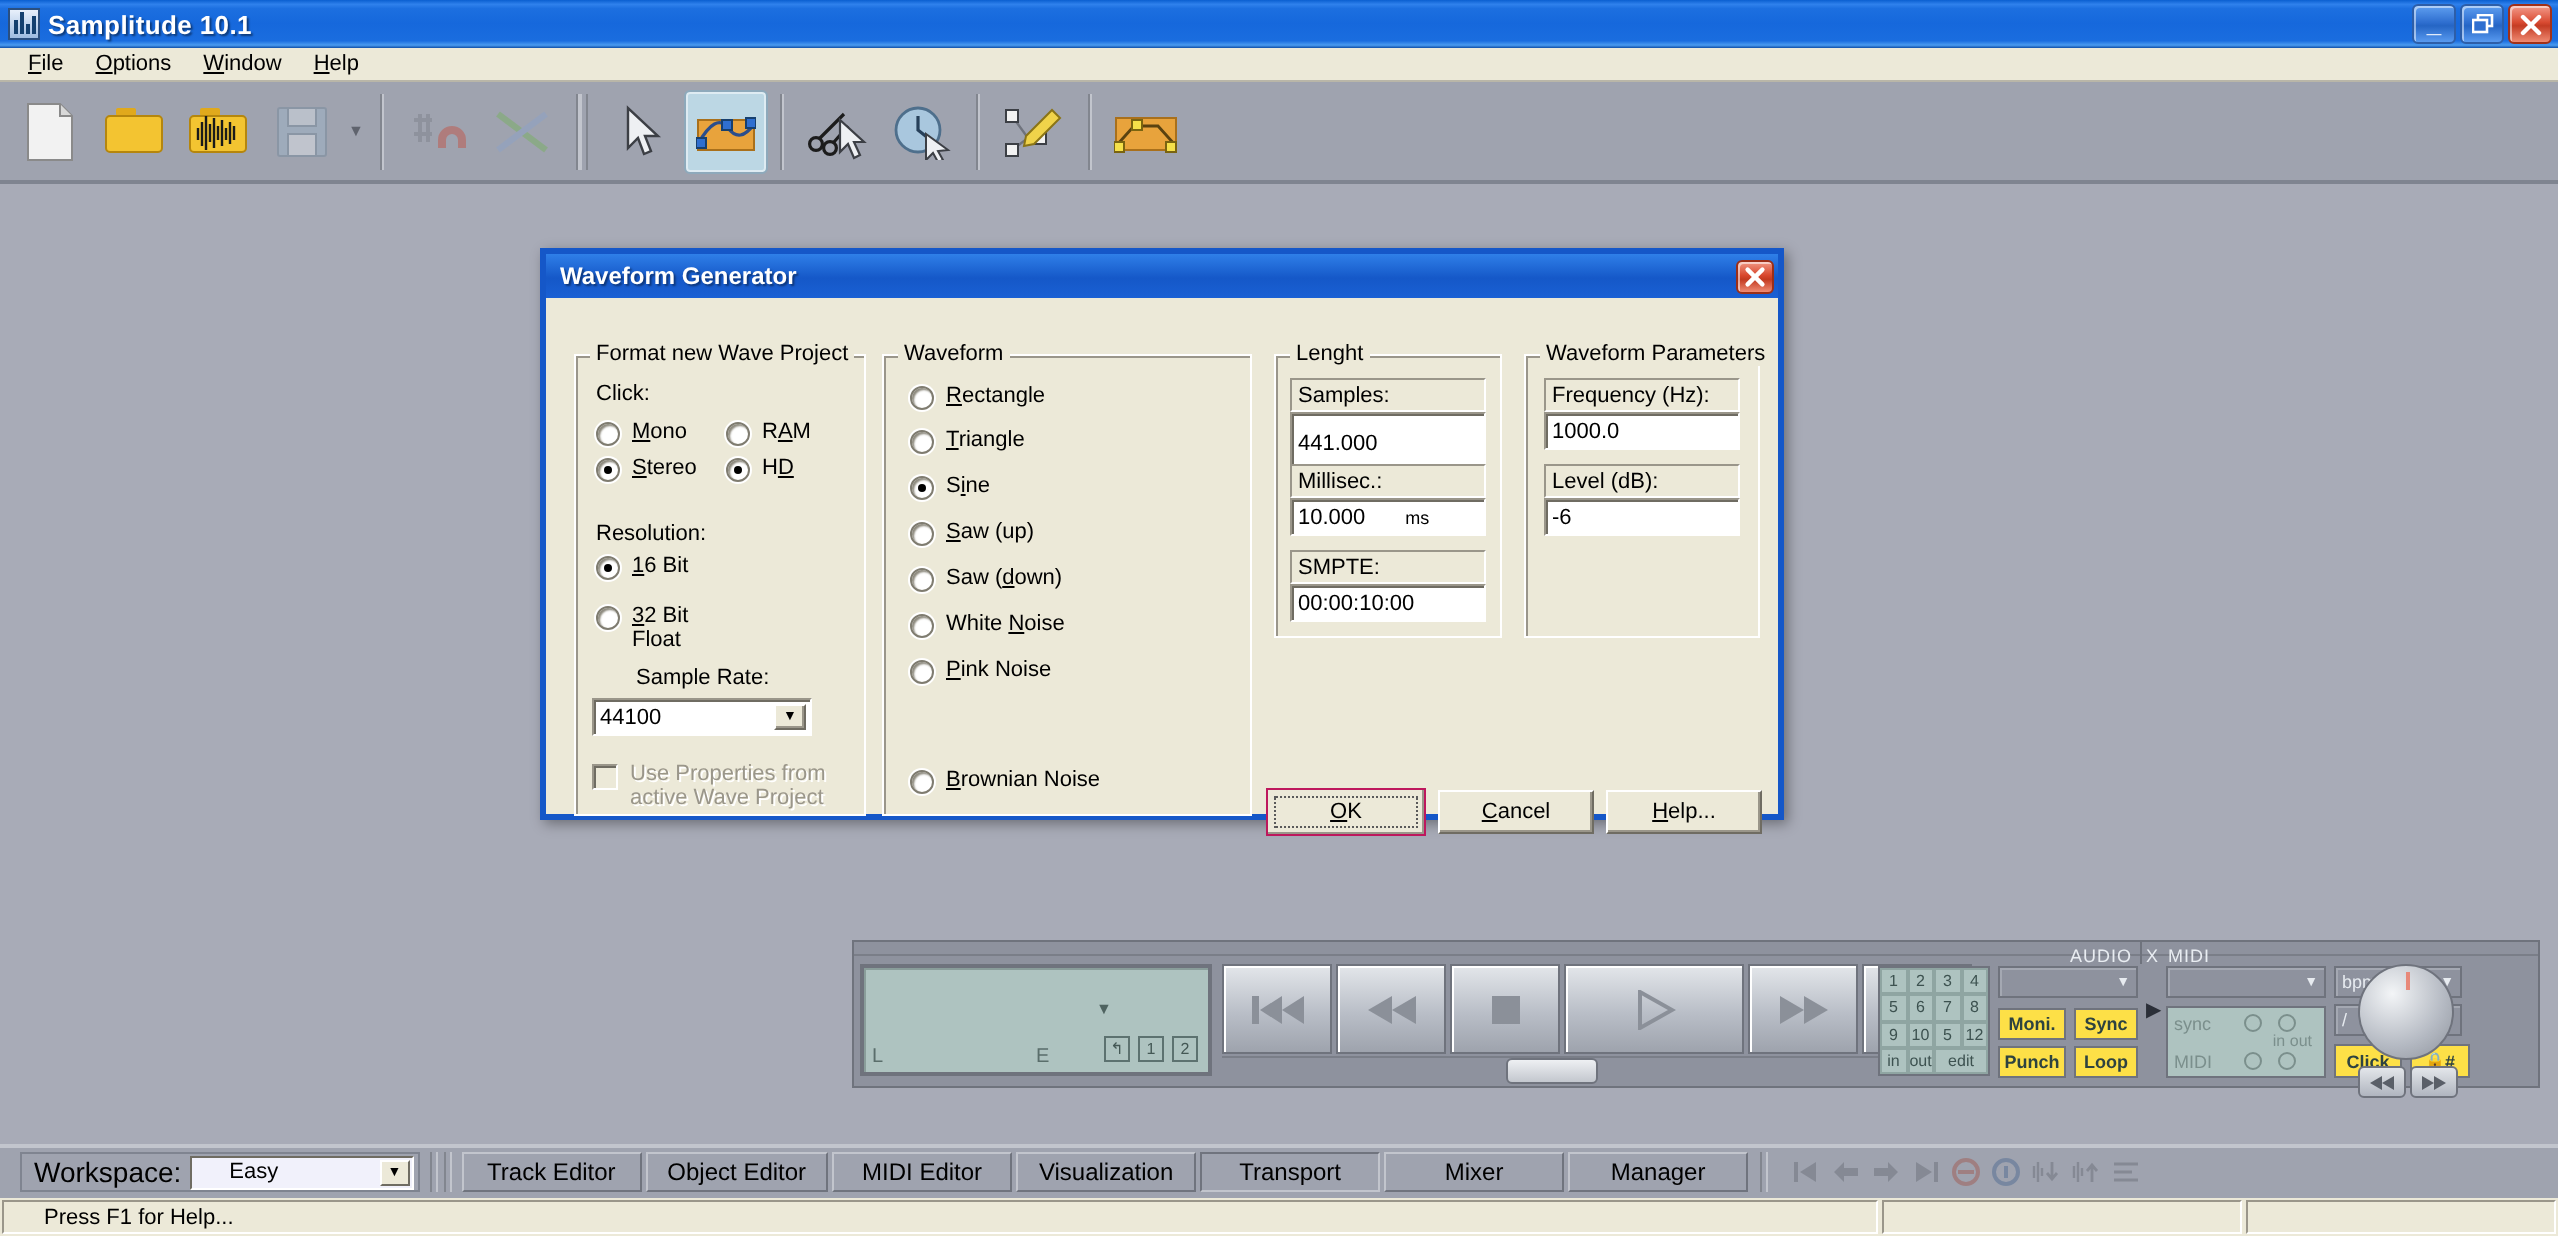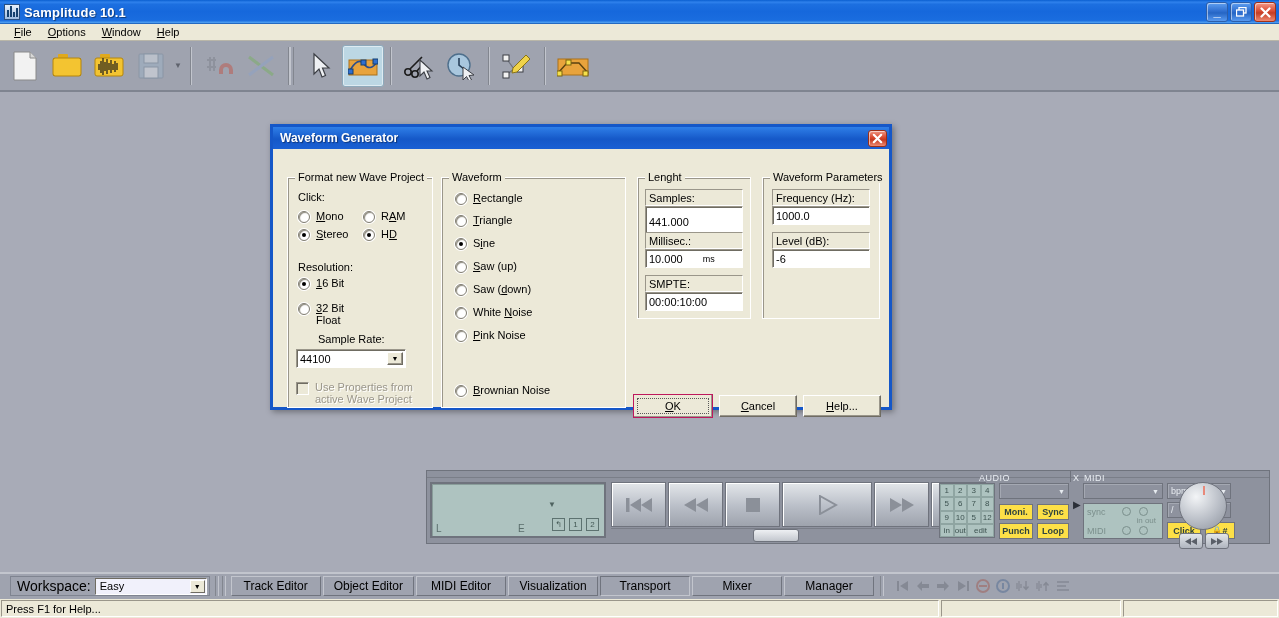--- a/index.html
+++ b/index.html
@@ -254,21 +254,21 @@
     display:flex; align-items:center;
   }
   .ws-box {
     margin-left:10px; display:flex; align-items:center;
     background:#9fa3af; border:1px solid #7f8490; height:20px; padding:0 2px;
   }
   .ws-lbl { font-size:14px; color:#000; padding:0 4px; }
   .ws-combo {
     width:112px; height:17px; background:#f1f1fb;
     border:1px solid #6f6c62; border-right-color:#fff; border-bottom-color:#fff;
-    display:flex; align-items:center; font-size:11px; padding-left:4px;
+    display:flex; align-items:center; font-size:11px; padding-left:19px;
   }
   .ws-combo .cv { flex:1; }
   .ws-combo .cb {
     width:15px; height:13px; margin-right:1px;
     background:#ece9d8; border:1px solid #fff; border-right-color:#6f6c62; border-bottom-color:#6f6c62;
     display:flex; align-items:center; justify-content:center; font-size:7px;
   }
   .bsep { width:4px; height:20px; margin:0 5px; border-left:1px solid #82868f; border-right:1px solid #c2c5cd; }
   .tabbtn {
     height:20px; min-width:88px; padding:0 10px; margin-right:2px;
@@ -283,21 +283,21 @@
     font-size:11px; color:#84889350; }
 
   
   .statusbar {
     position:absolute; left:0; top:598px; width:1279px; height:20px;
     background:#ece9d8; border-top:1px solid #9fa3af;
     display:flex; align-items:center;
   }
   .st-pane {
     height:17px; border:1px solid #9a968a; border-right-color:#fff; border-bottom-color:#fff;
-    font-size:11px; color:#000; display:flex; align-items:center; padding-left:4px;
+    font-size:11px; color:#000; display:flex; align-items:center; padding-left:20px;
     margin:0 1px;
   }
   svg { display:block; }
 </style>
 </head>
 <body>
 
 <div id="app">
 
   <div class="titlebar">
@@ -629,21 +629,21 @@
       </div>
       <div class="tbtn rec">
         <svg width="20" height="20" viewBox="0 0 20 20">
             <circle cx="10" cy="10" r="8" fill="#8b9099"></circle>
           </svg>
       </div>
     </div>
     <div class="slider-track"></div>
     <div class="slider-thumb"></div>
 
-    <div class="sec-hdr" style="left:552px; top:2px;">AUDIO</div>
+    <div class="sec-hdr" style="left:608px; top:2px;">AUDIO</div>
     <div class="vsep" style="left:643px; top:0px; height:11px;"></div>
     <div class="sec-hdr" style="left:646px; top:2px;">X</div>
     <div class="sec-hdr" style="left:657px; top:2px;">MIDI</div>
 
     <div class="markers">
       <div>1</div>
       <div>2</div>
       <div>3</div>
       <div>4</div>
       <div>5</div>

